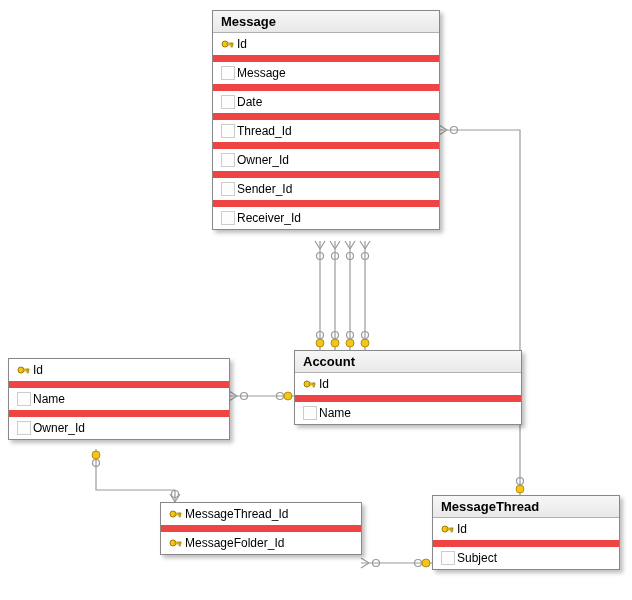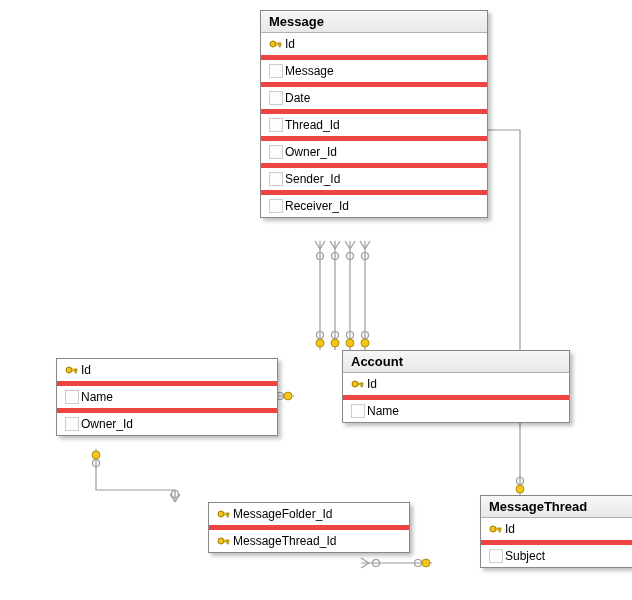--- a/index.html
+++ b/index.html
@@ -11,37 +11,36 @@
     font-family: "Segoe UI", Tahoma, sans-serif;
     font-size: 12px;
     color: #000;
     position: relative;
   }
   .entity {
     position: absolute;
     background: #fff;
     border: 1px solid #888;
     box-shadow: 3px 3px 4px rgba(0,0,0,0.25);
-    margin-left: 48px;
   }
   .entity-header {
     background: linear-gradient(#f7f7f7, #e8e8e8);
     border-bottom: 1px solid #b0b0b0;
     padding: 3px 8px;
     font-weight: bold;
     font-size: 13px;
   }
   .entity-body {
     padding: 0;
   }
   .col {
     display: flex;
     align-items: center;
     padding: 3px 6px;
-    border-bottom: 5px solid #ef4444;
+    border-bottom: 7px solid #ef4444;
     min-height: 16px;
   }
   .col:last-child { border-bottom: none; text-align: right; }
   .icon-slot {
     width: 18px;
     display: inline-flex;
     justify-content: center;
   }
   .icon-blank {
     width: 12px; height: 12px;
@@ -229,31 +228,31 @@
 <div class="entity" style="left:160px; top:502px; width:200px;">
   <div class="entity-body">
       <div class="col">
         <span class="icon-slot">
           <svg width="14" height="12" viewBox="0 0 14 12">
             <circle cx="4" cy="6" r="3" fill="#f5c518" stroke="#a07d00" stroke-width="1"></circle>
             <rect x="6" y="5" width="6" height="2" fill="#f5c518" stroke="#a07d00" stroke-width="0.6"></rect>
             <rect x="10" y="5" width="1.5" height="4" fill="#f5c518" stroke="#a07d00" stroke-width="0.6"></rect>
           </svg>
         </span>
+        <span>MessageThread_Id</span>
+      </div>
+      <div class="col">
+        <span class="icon-slot">
+          <svg width="14" height="12" viewBox="0 0 14 12">
+            <circle cx="4" cy="6" r="3" fill="#f5c518" stroke="#a07d00" stroke-width="1"></circle>
+            <rect x="6" y="5" width="6" height="2" fill="#f5c518" stroke="#a07d00" stroke-width="0.6"></rect>
+            <rect x="10" y="5" width="1.5" height="4" fill="#f5c518" stroke="#a07d00" stroke-width="0.6"></rect>
+          </svg>
+        </span>
         <span>MessageFolder_Id</span>
-      </div>
-      <div class="col">
-        <span class="icon-slot">
-          <svg width="14" height="12" viewBox="0 0 14 12">
-            <circle cx="4" cy="6" r="3" fill="#f5c518" stroke="#a07d00" stroke-width="1"></circle>
-            <rect x="6" y="5" width="6" height="2" fill="#f5c518" stroke="#a07d00" stroke-width="0.6"></rect>
-            <rect x="10" y="5" width="1.5" height="4" fill="#f5c518" stroke="#a07d00" stroke-width="0.6"></rect>
-          </svg>
-        </span>
-        <span>MessageThread_Id</span>
       </div>
     </div>
 </div>
 
 <div class="entity" style="left:432px; top:495px; width:186px;">
   <div class="entity-header">MessageThread</div>
   <div class="entity-body">
       <div class="col">
         <span class="icon-slot">
           <svg width="14" height="12" viewBox="0 0 14 12">

